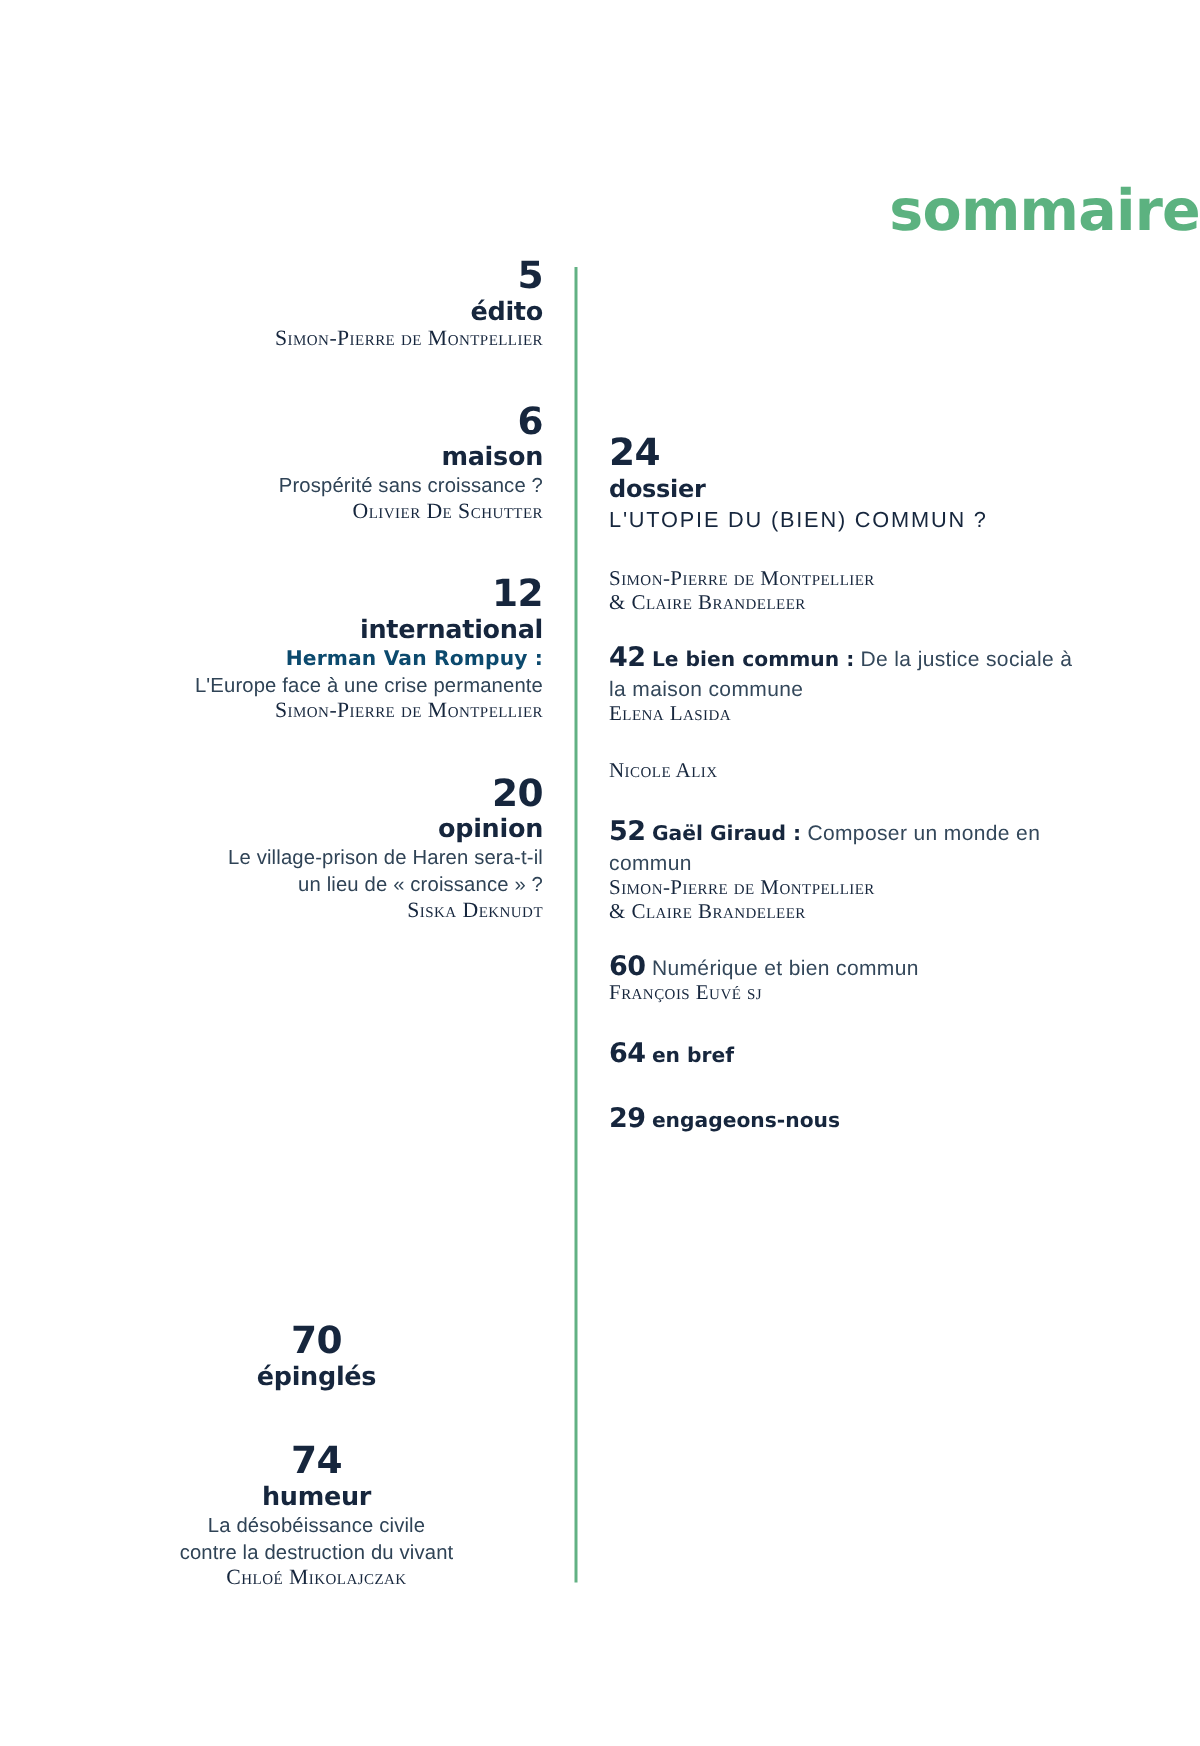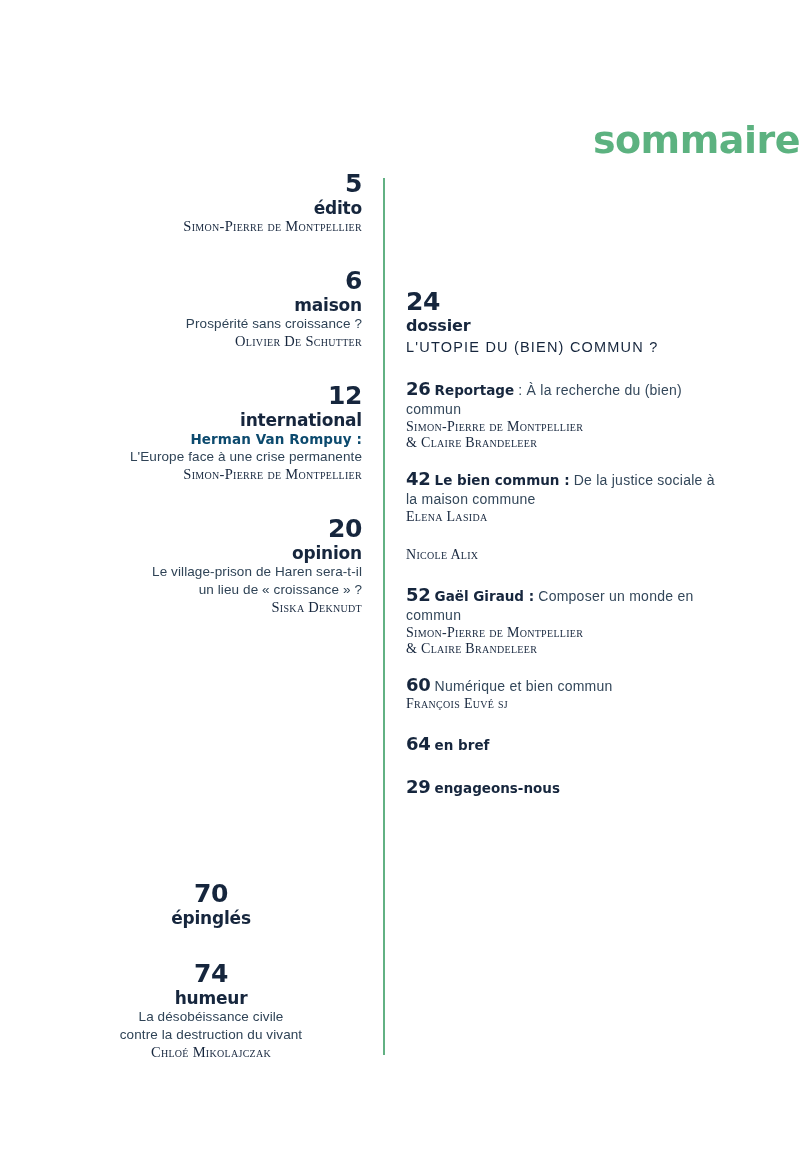--- a/index.html
+++ b/index.html
@@ -222,23 +222,20 @@
 
   <div class="col-right">
 
     <div class="dossier-head">
       <div class="num-big">24</div>
       <div class="sec-name">dossier</div>
       <div class="dossier-title">L'UTOPIE DU (BIEN) COMMUN ?</div>
     </div>
 
     <div class="d-item">
-      <div class="d-line">
-        <span class="d-num">26</span><span>&nbsp;</span><span class="d-bold">Reportage</span><span> : À la recherche du (bien) commun</span>
-      </div>
       <div class="d-author">Simon-Pierre de Montpellier</div>
       <div class="d-author">&amp; Claire Brandeleer</div>
     </div>
 
 
     <div class="d-item plain">
       <div class="d-line">
         <span class="d-num">42</span><span>&nbsp;</span><span class="d-bold">Le bien commun :</span><span> De la justice sociale à la maison commune</span>
       </div>
       <div class="d-author">Elena Lasida</div>

